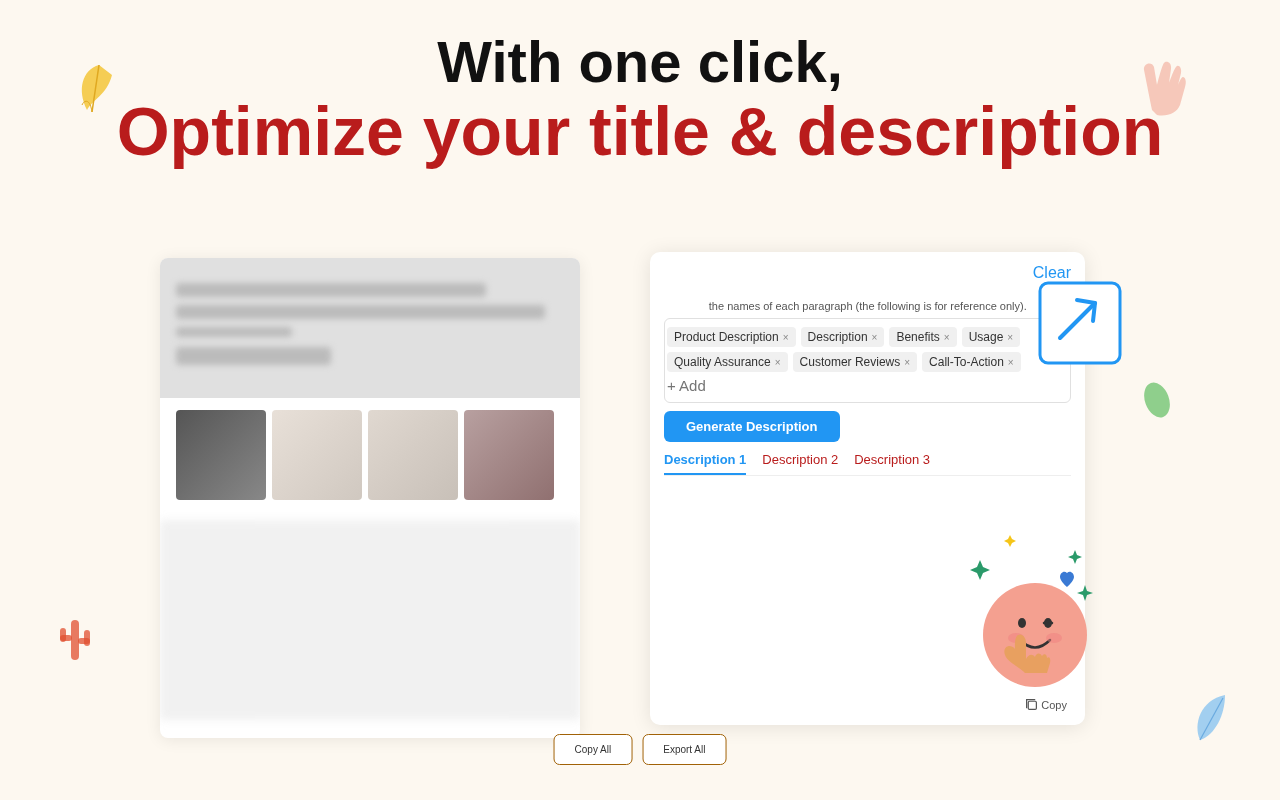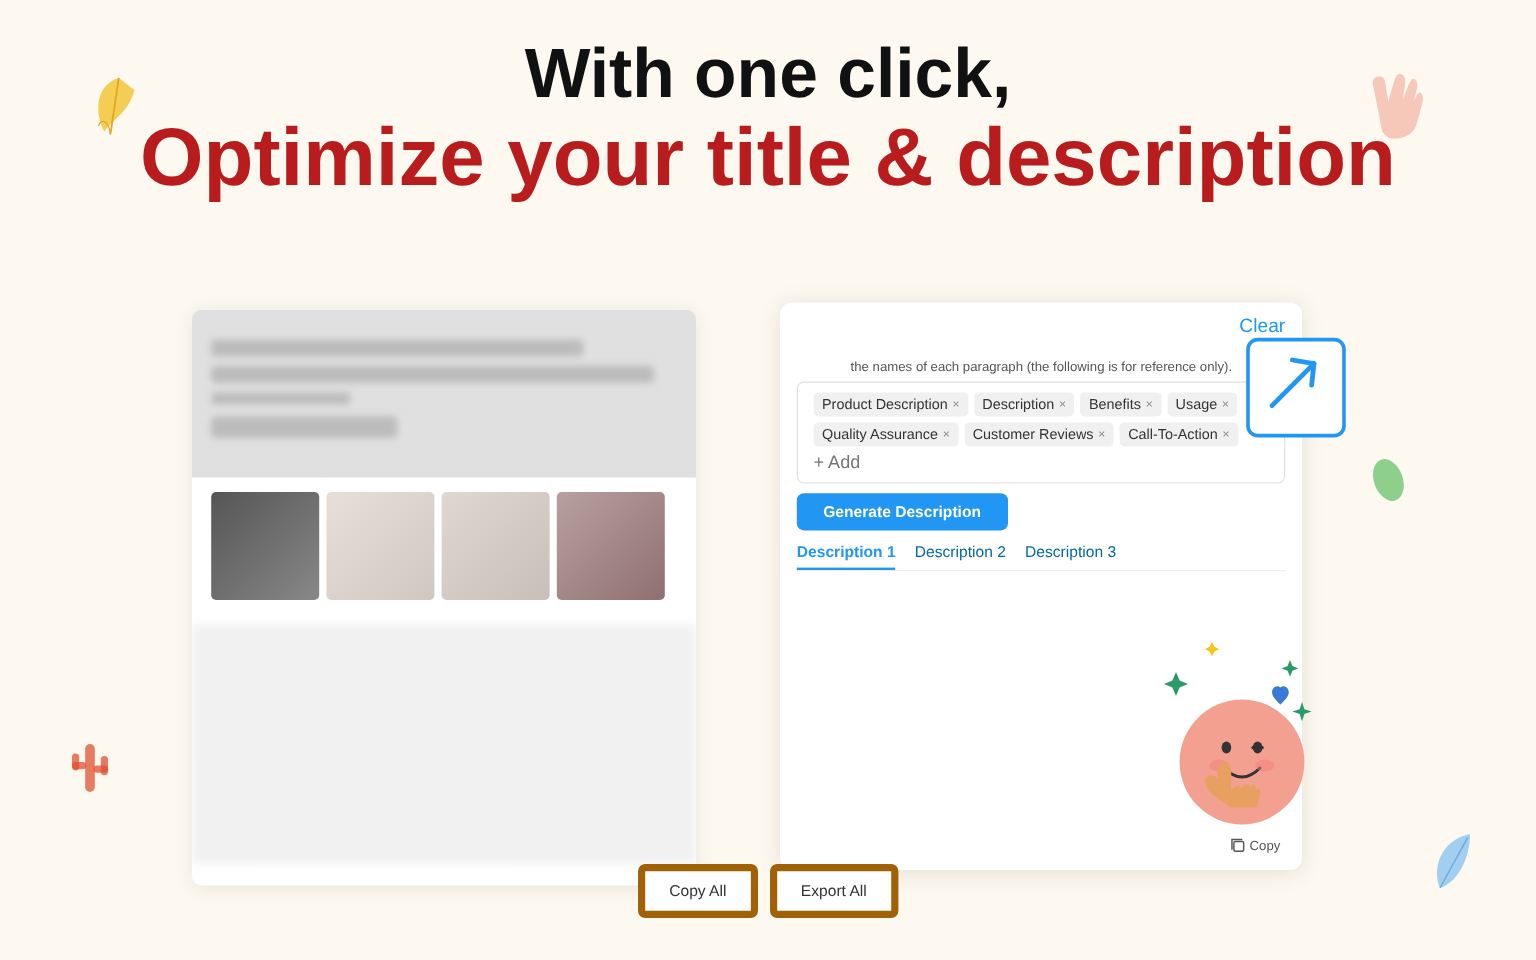--- a/index.html
+++ b/index.html
@@ -121,21 +121,21 @@
       margin-left: 6px;
     }
 
     .tags-row {
       display: flex;
       flex-wrap: wrap;
       gap: 5px;
       margin-bottom: 8px;
       border: 1px solid #e0e0e0;
       border-radius: 6px;
-      padding: 8px 13px;
+      padding: 8px 2px;
     }
     .tag {
       display: inline-flex;
       align-items: center;
       background: #f0f0f0;
       border-radius: 4px;
       padding: 3px 7px;
       font-size: 12px;
       color: #333;
       gap: 4px;
@@ -171,21 +171,21 @@
     }
 
     .desc-tabs {
       display: flex;
       gap: 16px;
       border-bottom: 1px solid #eee;
       margin-bottom: 6px;
     }
     .desc-tab {
       font-size: 13px;
-      color: #0369a1;
+      color: #b91c1c;
       padding-bottom: 6px;
       cursor: pointer;
     }
     .desc-tab.active {
       color: #2196f3;
       border-bottom: 2px solid #2196f3;
       font-weight: 600;
     }
 
     .desc-content-area {
@@ -215,24 +215,24 @@
       position: absolute;
       bottom: 35px;
       left: 50%;
       transform: translateX(-50%);
       display: flex;
       gap: 10px;
       z-index: 10;
     }
     .bottom-btn {
       background: #fff;
-      border: 6px solid #a16207;
+      border: 1px solid #a16207;
       border-radius: 6px;
       padding: 9px 20px;
-      font-size: 13px;
+      font-size: 10px;
       font-weight: 500;
       cursor: pointer;
       color: #333;
     }
 
     
     .arrow-deco {
       position: absolute;
       right: 155px;
       top: 278px;

